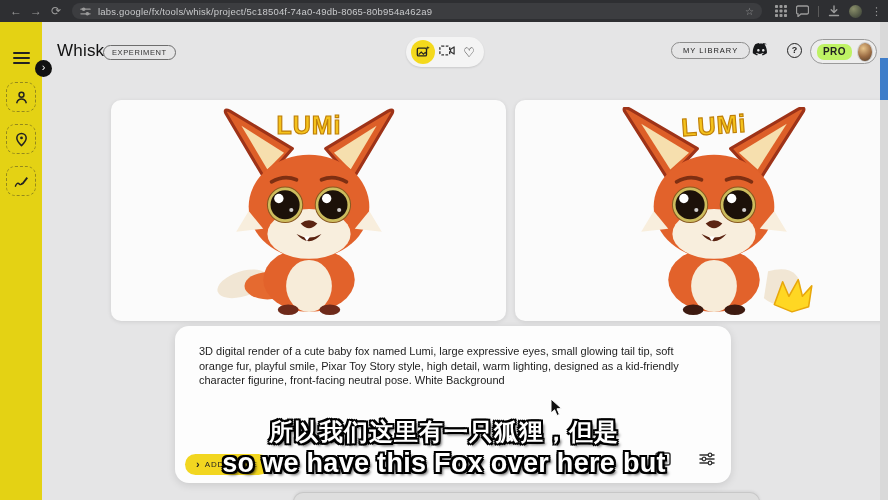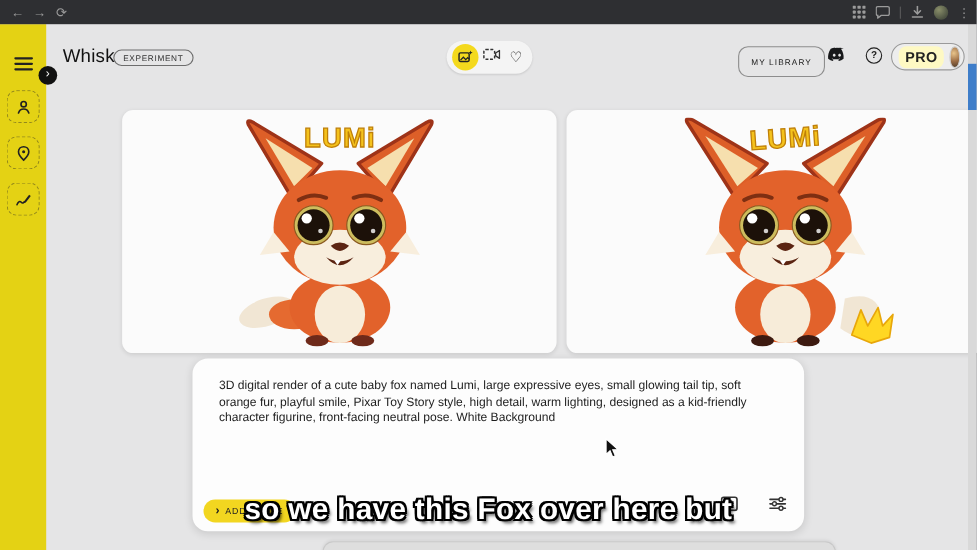--- a/index.html
+++ b/index.html
@@ -26,25 +26,25 @@
   .side-item { position:absolute; left:6px; width:30px; height:30px; border:1.6px dashed #94891c; border-radius:9px; display:flex; align-items:center; justify-content:center; cursor:pointer; }
   .collapse-btn { position:absolute; left:35px; top:60px; width:17px; height:17px; background:#111; border-radius:50%; color:#fff; font-size:11px; line-height:15px; text-align:center; z-index:12; cursor:pointer; }
 
   
   .app-title { position:absolute; left:57px; top:41px; font-size:17px; font-weight:normal; color:#111; letter-spacing:.2px; }
   .exp-badge { position:absolute; left:103px; top:45px; height:15px; line-height:13px; padding:0 8px; border:1px solid #6d6d6d; border-radius:9px; font-size:7.5px; letter-spacing:.6px; color:#333; }
   .tools-pill { position:absolute; left:406px; top:37px; width:78px; height:30px; background:#f4f4f4; border-radius:15px; box-shadow:0 1px 2px rgba(0,0,0,.12); display:flex; align-items:center; justify-content:space-between; padding:0 5px; }
   .tool-active { width:24px; height:24px; border-radius:50%; background:#f4d91d; display:flex; align-items:center; justify-content:center; cursor:pointer; }
   .tool-btn { width:20px; text-align:center; cursor:pointer; }
   .heart-glyph { font-size:13px; color:#222; }
-  .library-btn { position:absolute; left:671px; top:42px; height:28px; line-height:15px; padding:0 11px; border:1px solid #8d8d8d; border-radius:9px; font-size:7.5px; letter-spacing:1px; color:#222; cursor:pointer; background:transparent;text-align:right; }
+  .library-btn { position:absolute; left:671px; top:42px; height:17px; line-height:15px; padding:0 11px; border:1px solid #8d8d8d; border-radius:9px; font-size:7.5px; letter-spacing:1px; color:#222; cursor:pointer; background:transparent;text-align:right; }
   .discord-wrap { position:absolute; left:751px; top:43px; cursor:pointer; }
   .help-btn { position:absolute; left:787px; top:43px; width:15px; height:15px; border:1.4px solid #222; border-radius:50%; font-size:9px; font-weight:bold; color:#222; text-align:center; line-height:13px; cursor:pointer; }
   .account-pill { position:absolute; left:810px; top:39px; width:67px; height:25px; border:1px solid #9a9a9a; border-radius:13px; background:#ededed; display:flex; align-items:center; padding:0 3px 0 6px; gap:5px; cursor:pointer; }
-  .pro-badge { background:#fef9c3; border-radius:7px; font-size:13px; font-weight:bold; color:#222; padding:2.5px 6px; letter-spacing:.4px; }
+  .pro-badge { background:#bef264; border-radius:7px; font-size:10px; font-weight:bold; color:#222; padding:2.5px 6px; letter-spacing:.4px; }
   .account-avatar { width:20px; height:20px; border-radius:50%; background:radial-gradient(circle at 38% 30%, #e8c48a, #9a6b43 55%, #5f4630 90%); border:1px solid #ccc; }
 
   
   .img-card { position:absolute; top:100px; height:221px; background:#fbfbfb; border-radius:10px; box-shadow:0 1px 4px rgba(0,0,0,.10); display:flex; align-items:center; justify-content:center; overflow:hidden; cursor:pointer;margin-left:45px; }
   .img-card.left { left:66px; width:395px; }
   .img-card.right { left:470px; width:398px; }
 
   
   .prompt-card { position:absolute; left:175px; top:326px; width:556px; height:157px; background:#fdfdfd; border-radius:14px; box-shadow:0 2px 8px rgba(0,0,0,.12); z-index:20; }
   .prompt-text { position:absolute; left:24px; top:18px; width:500px; font-size:11px; line-height:1.32; color:#1d1d1d; cursor:text; }
@@ -72,20 +72,32 @@
 </style>
 </head>
 <body>
 
 <div class="screen">
 
   <div class="browser-bar">
     <span class="nav-ico back">←</span>
     <span class="nav-ico">→</span>
     <span class="nav-ico">⟳</span>
+    <div class="url-pill">
+      <svg class="site-ico" viewBox="0 0 12 12">
+        <g stroke="#9b9b9b" stroke-width="1.4" stroke-linecap="round">
+          <line x1="1" y1="3.5" x2="11" y2="3.5"></line>
+            <line x1="1" y1="8.5" x2="11" y2="8.5"></line>
+          <circle cx="4" cy="3.5" r="1.3" fill="#9b9b9b"></circle>
+            <circle cx="8" cy="8.5" r="1.3" fill="#9b9b9b"></circle>
+        </g>
+      </svg>
+      <span class="url-text">labs.google/fx/tools/whisk/project/5c18504f-74a0-49db-8065-80b954a462a9</span>
+      <span class="url-star">☆</span>
+    </div>
     <div class="bb-right">
       <svg width="12" height="12" viewBox="0 0 12 12">
         <g fill="#9b9b9b">
           <rect x="0" y="0" width="3" height="3" rx="0.8"></rect>
             <rect x="4.5" y="0" width="3" height="3" rx="0.8"></rect>
             <rect x="9" y="0" width="3" height="3" rx="0.8"></rect>
           <rect x="0" y="4.5" width="3" height="3" rx="0.8"></rect>
             <rect x="4.5" y="4.5" width="3" height="3" rx="0.8"></rect>
             <rect x="9" y="4.5" width="3" height="3" rx="0.8"></rect>
           <rect x="0" y="9" width="3" height="3" rx="0.8"></rect>
@@ -262,19 +274,20 @@
       </svg>
     </div>
   </div>
 
   <div class="bottom-panel"></div>
 
   <div class="scroll-track">
     <div class="scroll-thumb"></div>
   </div>
 
+  <div class="subtitle zh">所以我们这里有一只狐狸，但是</div>
   <div class="subtitle en">so we have this Fox over here but</div>
 
   <svg class="cursor" width="13" height="19" viewBox="0 0 13 19">
     <path d="M1 1 L1 15 L4.6 11.8 L7 17.5 L9.4 16.4 L7 10.8 L11.6 10.6 Z" fill="#111" stroke="#fff" stroke-width="1"></path>
   </svg>
 
 </div>
 
 </body></html>

